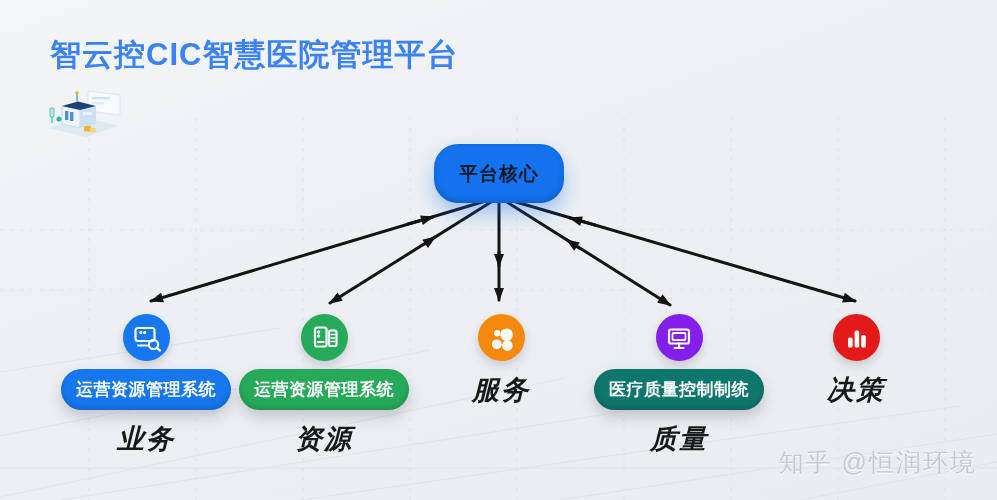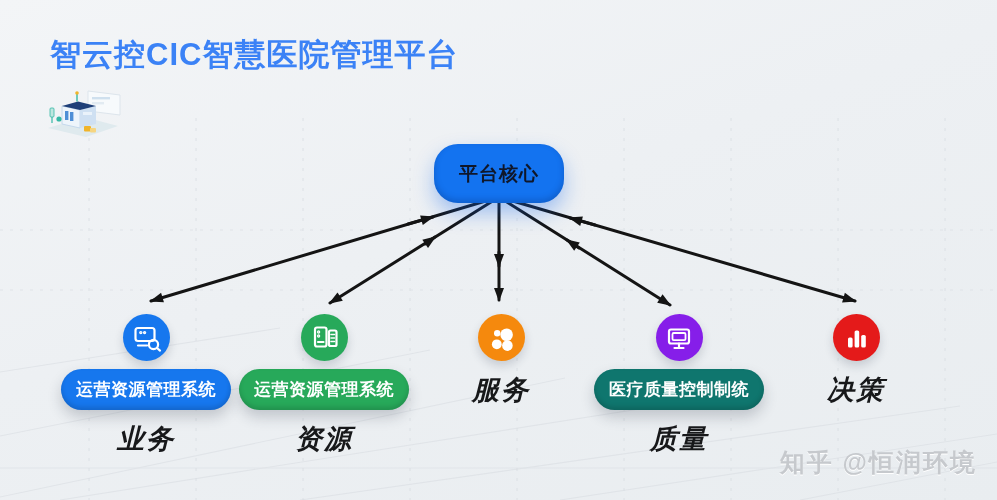--- a/index.html
+++ b/index.html
@@ -39,21 +39,21 @@
     color:#fff;font-size:17px;font-weight:800;letter-spacing:.5px;
     box-shadow:0 7px 14px rgba(40,50,70,.22), inset 0 -3px 5px rgba(0,0,0,.15);
   }
   .node-label{
     margin-top:11px;font-size:27px;font-weight:700;color:#17181a;letter-spacing:2px;font-style:italic;
   }
   #col-0{left:58px;} #col-1{left:236px;} #col-2{left:413px;} #col-3{left:591px;} #col-4{left:768px;}
 
   .watermark{
     position:absolute;right:20px;top:446px;z-index:3;
-    font-size:25px;font-weight:700;color:#c6c9cd;letter-spacing:2px;
+    font-size:25px;font-weight:400;color:#c6c9cd;letter-spacing:2px;
     text-shadow:0 1px 0 #ffffff;
     margin-left:6px;
   }
 </style>
 </head>
 <body>
 
 <svg id="grid-layer" class="layer" width="997" height="500" viewBox="0 0 997 500">
   <g stroke="#d8dce1" stroke-width="1.2" opacity="0.65" stroke-dasharray="3 7">
     <line x1="89" y1="118" x2="89" y2="500"></line>

